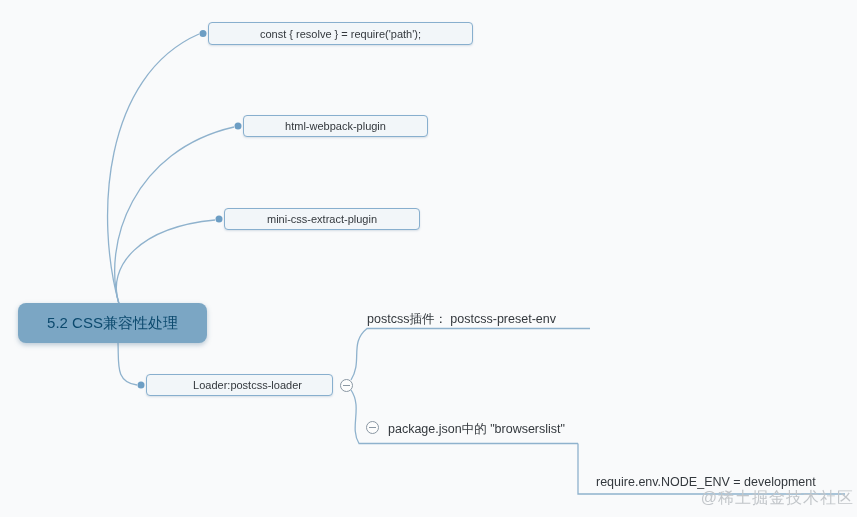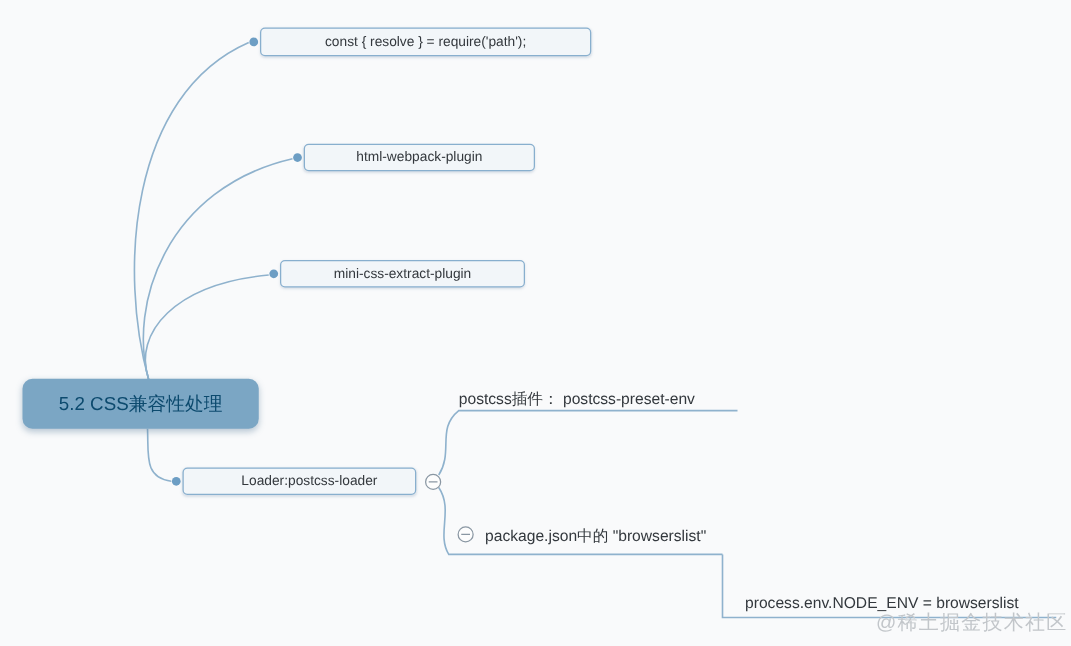--- a/index.html
+++ b/index.html
@@ -119,17 +119,17 @@
   </div>
 
   <div class="line-label" id="label-postcss">postcss插件： postcss-preset-env</div>
 
   <div class="collapse" id="collapse-browserslist">
     <span class="minus"></span>
   </div>
 
   <div class="line-label" id="label-package">package.json中的 "browserslist"</div>
 
-  <div class="line-label" id="label-process">process.env.NODE_ENV = browserslist</div>
+  <div class="line-label" id="label-process">require.env.NODE_ENV = development</div>
 
   <div class="watermark">@稀土掘金技术社区</div>
 
 </div>
 
 </body></html>

